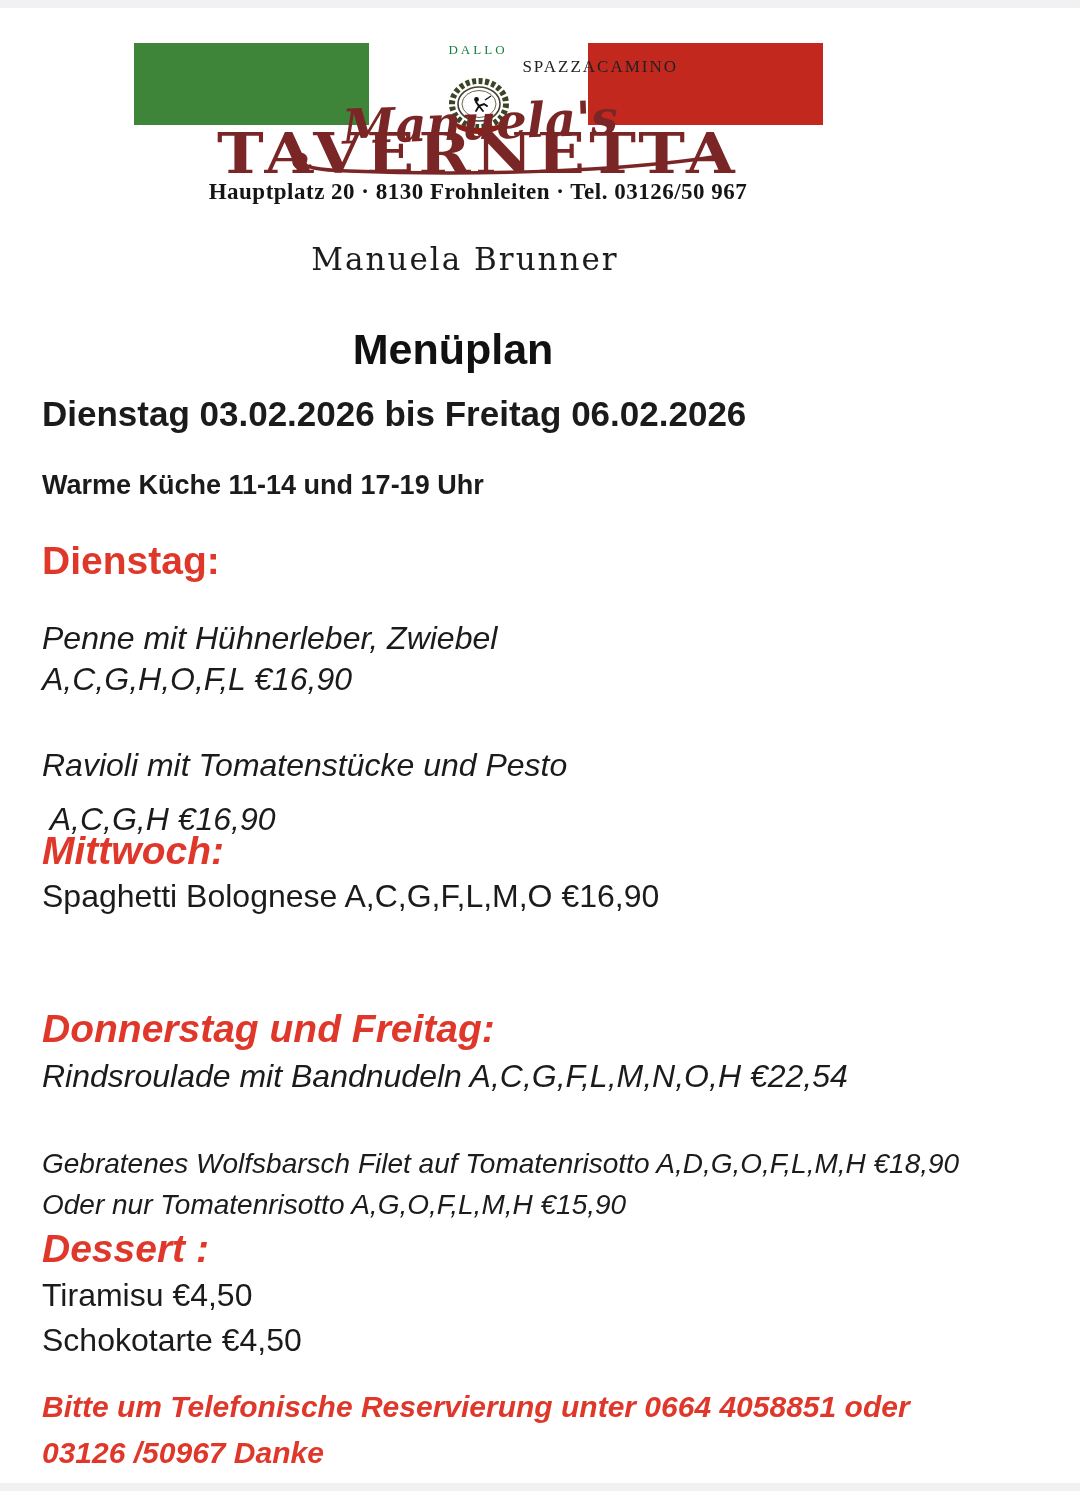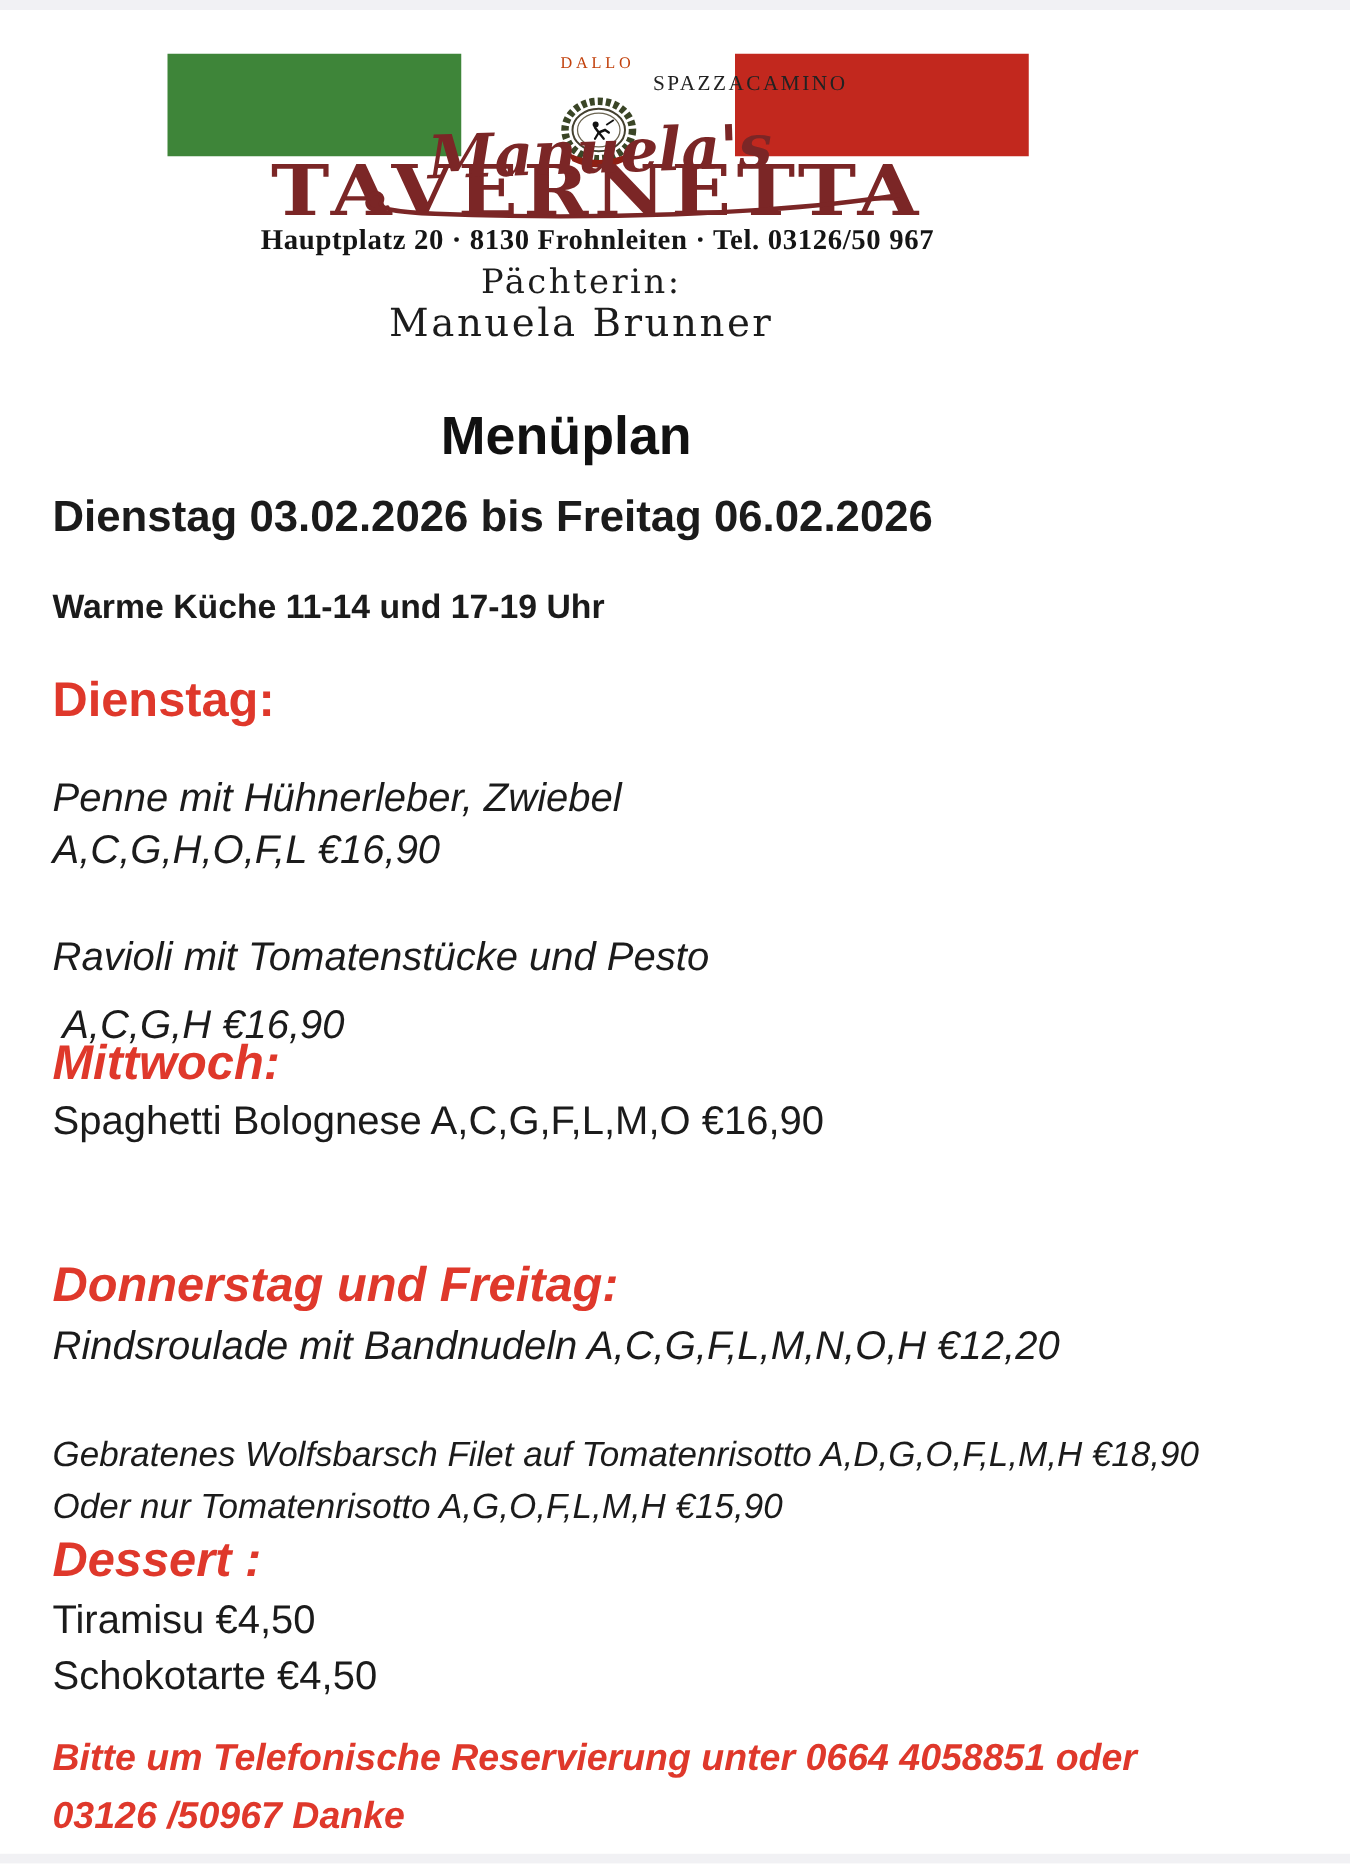--- a/index.html
+++ b/index.html
@@ -8,21 +8,21 @@
   .abs{position:absolute;white-space:nowrap;}
   .strip{position:absolute;left:0;width:1080px;height:8px;background:#f1f1f4;}
   .strip.top{top:0;}
   .strip.bottom{top:1483px;}
 
   
   .flag{position:absolute;top:43px;width:235px;height:82px;}
   .flag.green{left:134px;background:#3e8539;}
   .flag.red{left:588px;background:#c2281e;}
   .dallo{left:278px;top:42px;width:400px;text-align:center;
-         font-family:"Liberation Serif",serif;font-size:13px;letter-spacing:3px;color:#c2410c;}
+         font-family:"Liberation Serif",serif;font-size:13px;letter-spacing:3px;color:#15803d;}
   .spazza{left:278px;top:57px;width:400px;text-align:right;
           font-family:"Liberation Serif",serif;font-size:17px;letter-spacing:2px;color:#222;}
   .emblem{position:absolute;left:440px;top:76px;width:78px;height:64px;}
   .script{left:250px;top:94px;width:460px;text-align:center;z-index:3;
           font-family:"DejaVu Serif",serif;font-style:italic;font-weight:bold;
           font-size:48px;color:#7b2626;transform:rotate(-2deg);}
   .swash{position:absolute;left:288px;top:150px;width:440px;height:28px;z-index:3;}
   .tavernetta{left:28px;top:120px;width:900px;text-align:center;z-index:2;
               font-family:"DejaVu Serif",serif;font-weight:bold;font-size:56px;
               letter-spacing:4px;color:#7b2626;transform:scaleX(1.12);}
@@ -75,37 +75,36 @@
 
     <div class="abs script">Manuela's</div>
     <svg class="swash" viewBox="0 0 440 28">
       <path d="M22,16 C10,22 2,14 8,7 C13,2 20,6 17,12 C14,17 30,20 60,21 C180,26 330,22 432,6" fill="none" stroke="#7b2626" stroke-width="3.5" stroke-linecap="round"></path>
     </svg>
 
     <div class="abs tavernetta">TAVERNETTA</div>
     <div class="abs address">Hauptplatz 20 · 8130 Frohnleiten · Tel. 03126/50 967</div>
   </div>
 
-  <div class="abs paechterin">Pächterin:</div>
   <div class="abs brunner">Manuela Brunner</div>
   <div class="abs title">Menüplan</div>
   <div class="abs daterange">Dienstag 03.02.2026 bis Freitag 06.02.2026</div>
   <div class="abs hours">Warme Küche 11-14 und 17-19 Uhr</div>
 
   <div class="abs day" style="top:539px">Dienstag:</div>
   <div class="abs item it" style="top:620px">Penne mit Hühnerleber, Zwiebel</div>
   <div class="abs item it" style="top:661px">A,C,G,H,O,F,L €16,90</div>
   <div class="abs item it" style="top:747px">Ravioli mit Tomatenstücke und Pesto</div>
   <div class="abs item it pre" style="top:788px"> A,C,G,H €16,90</div>
 
   <div class="abs day it" style="top:829px">Mittwoch:</div>
   <div class="abs item" style="top:878px">Spaghetti Bolognese A,C,G,F,L,M,O €16,90</div>
 
   <div class="abs day it" style="top:1007px">Donnerstag und Freitag:</div>
-  <div class="abs item it" style="top:1058px">Rindsroulade mit Bandnudeln A,C,G,F,L,M,N,O,H €12,20</div>
+  <div class="abs item it" style="top:1058px">Rindsroulade mit Bandnudeln A,C,G,F,L,M,N,O,H €22,54</div>
   <div class="abs item it small" style="top:1148px">Gebratenes Wolfsbarsch Filet auf Tomatenrisotto A,D,G,O,F,L,M,H €18,90</div>
   <div class="abs item it small" style="top:1189px">Oder nur Tomatenrisotto A,G,O,F,L,M,H €15,90</div>
 
   <div class="abs day it" style="top:1227px">Dessert :</div>
   <div class="abs item" style="top:1277px">Tiramisu €4,50</div>
   <div class="abs item" style="top:1322px">Schokotarte €4,50</div>
 
   <div class="abs note" style="top:1390px">Bitte um Telefonische Reservierung unter 0664 4058851 oder</div>
   <div class="abs note" style="top:1436px">03126 /50967 Danke</div>
 

